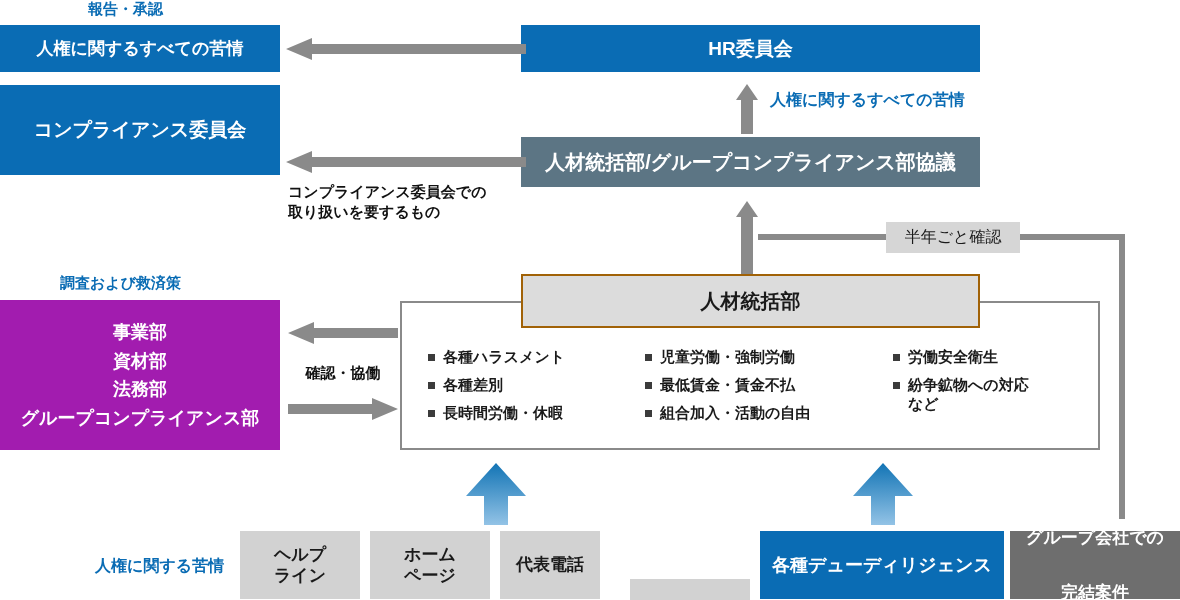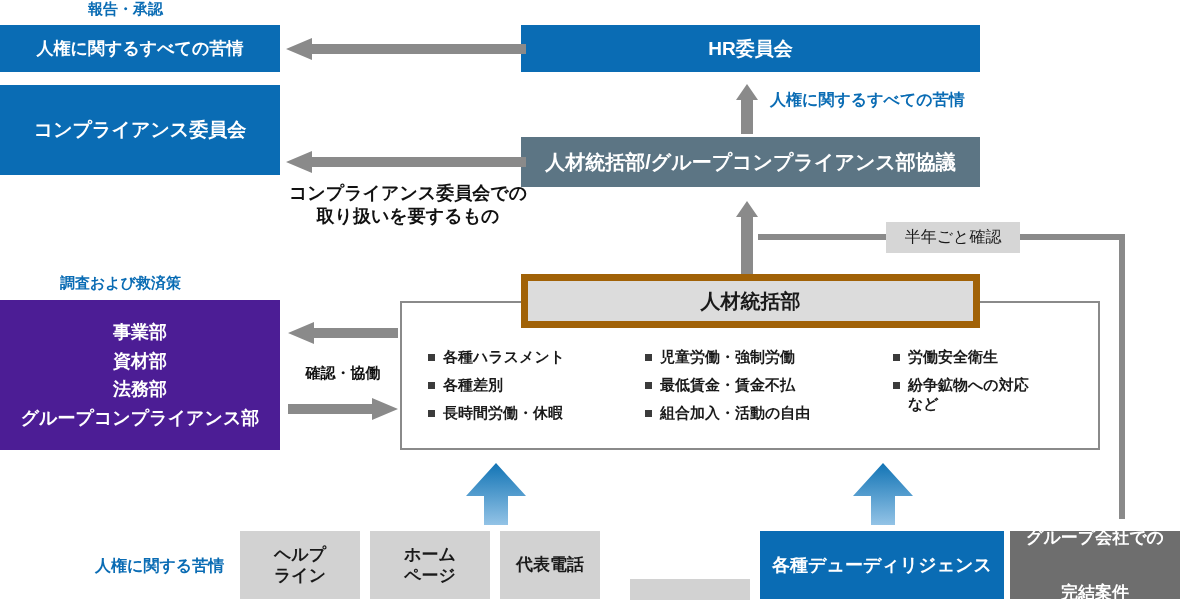--- a/index.html
+++ b/index.html
@@ -17,25 +17,25 @@
   .abs{position:absolute;box-sizing:border-box;}
 
   
   .box{
     display:flex;align-items:center;justify-content:center;
     text-align:center;line-height:1.25;
     font-weight:700;
   }
   .box-blue{background:#0a6cb4;color:#ffffff;}
   .box-slate{background:#5c7584;color:#ffffff;}
-  .box-purple{background:#4c1d95;color:#ffffff;}
+  .box-purple{background:#a21caf;color:#ffffff;}
   .box-gray-light{background:#d2d2d2;color:#1a1a1a;}
   .box-gray-dark{background:#6e6e6e;color:#ffffff;}
   .box-outline{background:#ffffff;border:2px solid #8a8a8a;}
-  .box-header{background:#dcdcdc;border:7px solid #a16207;color:#1a1a1a;}
+  .box-header{background:#dcdcdc;border:2px solid #a16207;color:#1a1a1a;}
 
   
   .caption{
     font-weight:700;color:#0a6cb4;white-space:nowrap;
   }
   .note{
     font-weight:700;color:#111111;line-height:1.3;
   }
 
   
@@ -83,21 +83,21 @@
   </div>
 
   <svg class="abs" style="left:286px;top:38px;" width="240" height="22" viewBox="0 0 240 22">
     <path d="M240 6 H26 V0 L0 11 L26 22 V16 H240 Z" fill="#8a8a8a"></path>
   </svg>
 
   <svg class="abs" style="left:286px;top:151px;" width="240" height="22" viewBox="0 0 240 22">
     <path d="M240 6 H26 V0 L0 11 L26 22 V16 H240 Z" fill="#8a8a8a"></path>
   </svg>
 
-  <div class="abs note" style="left:288px;top:182px;width:240px;font-size:18px;text-align:center;">
+  <div class="abs note" style="left:288px;top:182px;width:240px;font-size:15px;">
     <div>コンプライアンス委員会での</div>
     <div>取り扱いを要するもの</div>
   </div>
 
   <svg class="abs" style="left:736px;top:84px;" width="22" height="50" viewBox="0 0 22 50">
     <path d="M5 50 V16 H0 L11 0 L22 16 H17 V50 Z" fill="#8a8a8a"></path>
   </svg>
 
   <div class="abs caption" style="left:770px;top:90px;font-size:16px;">人権に関するすべての苦情</div>
 

